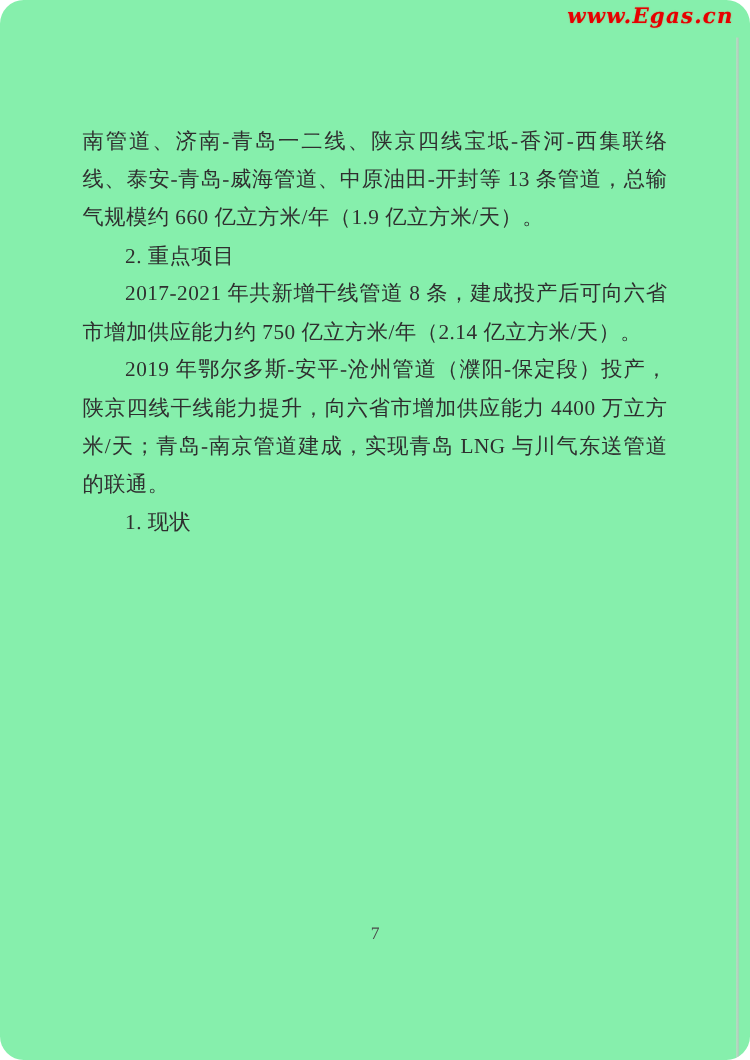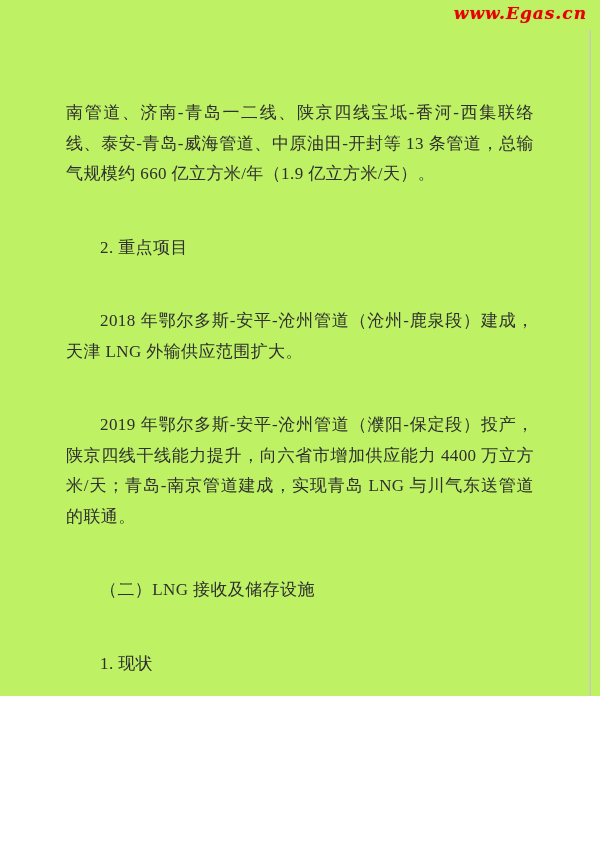--- a/index.html
+++ b/index.html
@@ -1,23 +1,24 @@
 <!DOCTYPE html>
 <html lang="zh"><head>
 <meta charset="utf-8">
 <style>
   html, body { margin: 0; padding: 0; background: #ffffff; }
   .page {
     position: relative;
     width: 600px;
-    height: 696px;
-    background: #bef264;
+    height: 848px;
+    background: #86efac;
     overflow: hidden;
     font-family: "Liberation Serif", "DejaVu Serif", serif;
     color: #2f2f2f;
+    border-radius: 19px;
   }
   .watermark {
     position: absolute;
     top: 3px;
     right: 13px;
     font-family: "DejaVu Serif", "Liberation Serif", serif;
     font-style: italic;
     font-weight: bold;
     font-size: 17px;
     letter-spacing: 1px;
@@ -37,21 +38,21 @@
     position: absolute;
     left: 66px;
     top: 98px;
     width: 468px;
     font-size: 17px;
     line-height: 30.5px;
     text-align: justify;
     letter-spacing: 0.4px;
   }
   .content p { margin: 0; }
-  .content p.indent { text-indent: 2em; margin-top: 43px; }
+  .content p.indent { text-indent: 2em; }
   .page-number {
     position: absolute;
     top: 740px;
     left: 66px;
     width: 468px;
     text-align: center;
     font-size: 14px;
     color: #4a4a4a;
   }
 </style>
@@ -60,21 +61,20 @@
 
 <div class="page">
 
   <div class="watermark">www.Egas.cn</div>
 
   <div class="edge-line"></div>
 
   <div class="content">
     <p>南管道、济南-青岛一二线、陕京四线宝坻-香河-西集联络线、泰安-青岛-威海管道、中原油田-开封等 13 条管道，总输气规模约 660 亿立方米/年（1.9 亿立方米/天）。</p>
     <p class="indent">2. 重点项目</p>
-    <p class="indent">2018 年鄂尔多斯-安平-沧州管道（沧州-鹿泉段）建成，天津 LNG 外输供应范围扩大。</p>
+    <p class="indent">2017-2021 年共新增干线管道 8 条，建成投产后可向六省市增加供应能力约 750 亿立方米/年（2.14 亿立方米/天）。</p>
     <p class="indent">2019 年鄂尔多斯-安平-沧州管道（濮阳-保定段）投产，陕京四线干线能力提升，向六省市增加供应能力 4400 万立方米/天；青岛-南京管道建成，实现青岛 LNG 与川气东送管道的联通。</p>
-    <p class="indent">（二）LNG 接收及储存设施</p>
     <p class="indent">1. 现状</p>
   </div>
 
   <div class="page-number">7</div>
 
 </div>
 
 </body></html>

